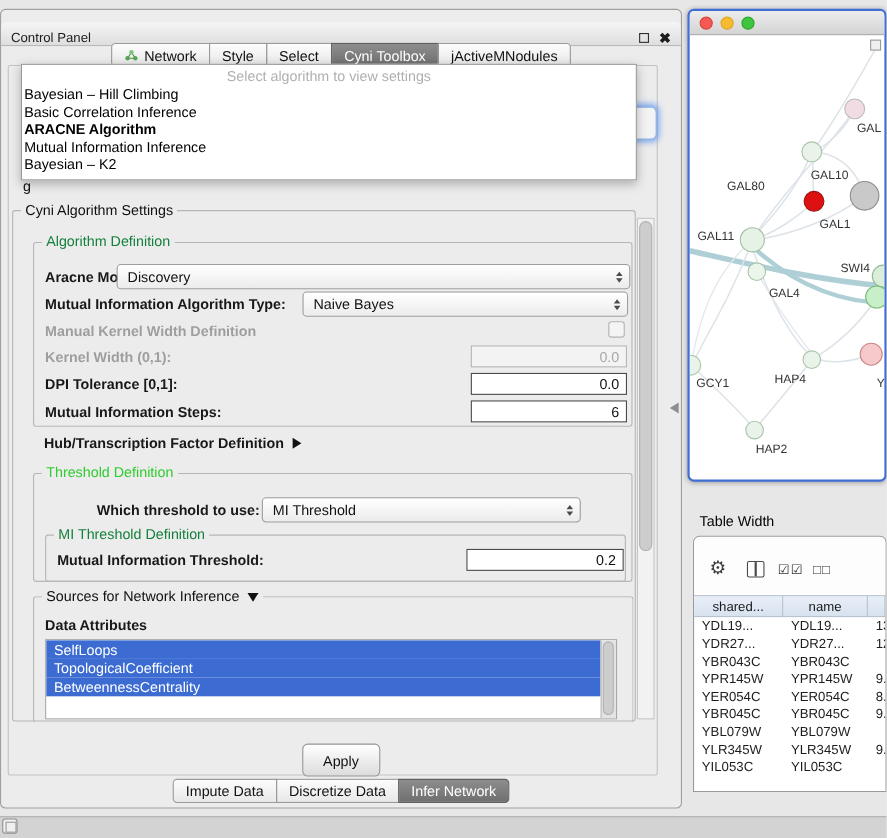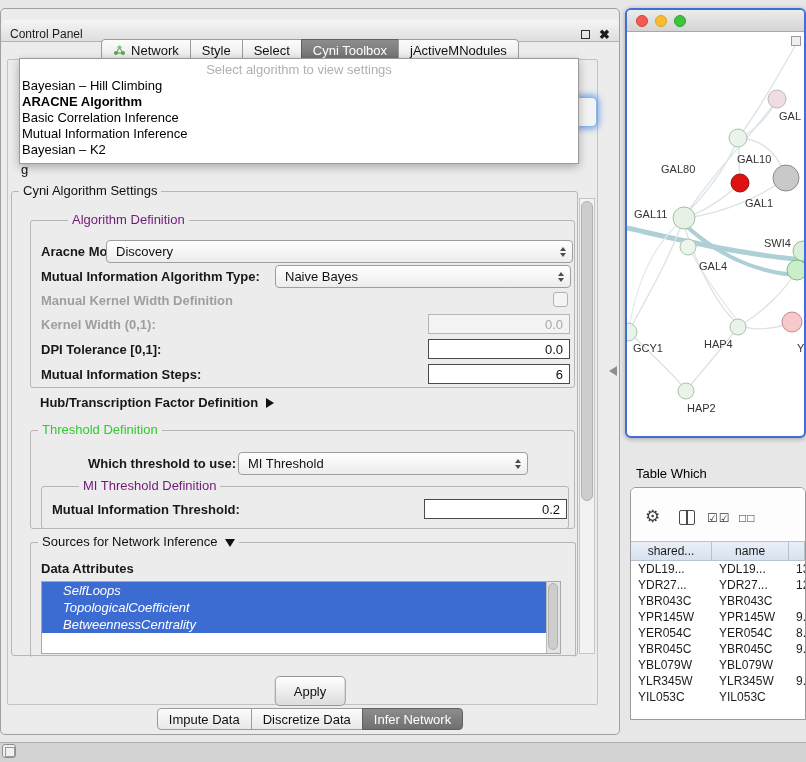--- a/index.html
+++ b/index.html
@@ -38,21 +38,21 @@
   .popup { position:absolute; left:18px; top:49px; width:560px; background:#fff;
            border:1px solid #9a9a9a; box-shadow:0 3px 9px rgba(0,0,0,.28); z-index:10; padding:2px 0 5px; }
   .popup .ph { color:#b0b0b0; text-align:center; font-size:13px; height:17px; line-height:17px; }
   .popup .pitem { font-size:13px; height:16px; line-height:16px; padding-left:2px; color:#000; }
   .popup .pitem.selected { font-weight:bold; }
 
   
   .grp { position:absolute; border:1px solid #b6b6b6; border-radius:3px; }
   .lg { position:absolute; top:-9px; left:7px; background:#ececec; padding:0 4px;
         font-size:13px; white-space:nowrap; color:#111; }
-  .lg.blue { color:#701a75;margin-left:30px; }
+  .lg.blue { color:#15803d; }
   .lg.green { color:#2fcc2f; }
 
   .lbl { position:absolute; font-size:13px; font-weight:bold; color:#181818; white-space:nowrap; }
   .lbl.dis { color:#9e9e9e; }
 
   .combo { position:absolute; height:23px; background:linear-gradient(#ffffff,#ececec);
            border:1px solid #9e9e9e; border-radius:4px; display:flex; align-items:center;
            padding:0 22px 0 9px; font-size:13px; color:#111; }
   .arrows { position:absolute; right:6px; top:50%; transform:translateY(-50%);
             display:flex; flex-direction:column; gap:2px; }
@@ -65,21 +65,21 @@
   .tf.dis { border-color:#b5b5b5; background:#f3f3f3; color:#a8a8a8; }
 
   .cb { position:absolute; width:15px; height:15px; border:1px solid #b2b2b2; border-radius:3px; background:#f4f4f4; }
 
   .tri-r { display:inline-block; width:0; height:0; border-top:5.5px solid transparent;
            border-bottom:5.5px solid transparent; border-left:8px solid #111; margin-left:8px; vertical-align:-1px; }
   .tri-d { display:inline-block; width:0; height:0; border-left:5.5px solid transparent;
            border-right:5.5px solid transparent; border-top:8px solid #111; margin-left:7px; vertical-align:-1px; }
 
   .srclist { position:absolute; background:#fff; border:1px solid #a8a8a8; overflow:hidden; }
-  .srcitem { height:17px; line-height:17px; font-size:13px; padding-left:21px; color:#111; margin-right:14px;font-style:italic; }
+  .srcitem { height:17px; line-height:17px; font-size:13px; padding-left:7px; color:#111; margin-right:14px; }
   .srcitem.selected { background:#3c6cd2; color:#fff; }
   .listsb { position:absolute; right:0; top:0; width:14px; height:100%; background:#e3e3e3; border-left:1px solid #bbb; }
   .listsb .thumb { position:absolute; left:1px; top:1px; width:10px; height:94%; background:#cdcdcd;
                    border:1px solid #b2b2b2; border-radius:6px; }
 
   .vsb { position:absolute; left:578px; top:189px; width:16px; height:456px; background:#f2f2f2; border:1px solid #c6c6c6; }
   .vsb .thumb { position:absolute; left:1px; top:2px; width:12px; height:300px; background:#cdcdcd;
                 border:1px solid #b0b0b0; border-radius:6px; }
 
   .apply { position:absolute; left:50%; transform:translateX(-50%); top:667px; height:30px; padding:0 18px;
@@ -166,22 +166,22 @@
     </nav>
 
   <div class="innerpane"></div>
 
   <span class="partialg">g</span>
   <div class="remnant"></div>
 
   <div class="popup" id="algoPopup">
       <div class="ph">Select algorithm to view settings</div>
       <div class="pitem">Bayesian – Hill Climbing</div>
+      <div class="pitem">Basic Correlation Inference</div>
       <div class="pitem selected">ARACNE Algorithm</div>
-      <div class="pitem">Basic Correlation Inference</div>
       <div class="pitem">Mutual Information Inference</div>
       <div class="pitem">Bayesian – K2</div>
     </div>
 
   <div class="grp" style="left:10px;top:182px;width:567px;height:465px">
     <span class="lg">Cyni Algorithm Settings</span>
 
     <div class="grp" style="left:18px;top:28px;width:545px;height:168px">
       <span class="lg blue">Algorithm Definition</span>
 
@@ -321,21 +321,21 @@
       <text x="137" y="215" font-size="11" font-family="&quot;Liberation Sans&quot;, sans-serif" fill="#333">SWI4</text>
       <text x="72" y="238" font-size="11" font-family="&quot;Liberation Sans&quot;, sans-serif" fill="#333">GAL4</text>
       <text x="6" y="320" font-size="11" font-family="&quot;Liberation Sans&quot;, sans-serif" fill="#333">GCY1</text>
       <text x="77" y="316" font-size="11" font-family="&quot;Liberation Sans&quot;, sans-serif" fill="#333">HAP4</text>
       <text x="60" y="380" font-size="11" font-family="&quot;Liberation Sans&quot;, sans-serif" fill="#333">HAP2</text>
       <text x="170" y="320" font-size="11" font-family="&quot;Liberation Sans&quot;, sans-serif" fill="#333">Y</text>
     </svg>
   <span class="netcorner"></span>
 </section>
 
-<span class="tplabel">Table Which</span>
+<span class="tplabel">Table Width</span>
 
 <section class="tabwin">
   <div class="ttool">
     <span class="gear">⚙</span>
     <span class="colicon"></span>
     <span class="pairck">☑☑</span>
     <span class="pairbx">□□</span>
   </div>
   <div class="thead" id="tHead">
       <div class="th" style="width: 82px;">shared...</div>

